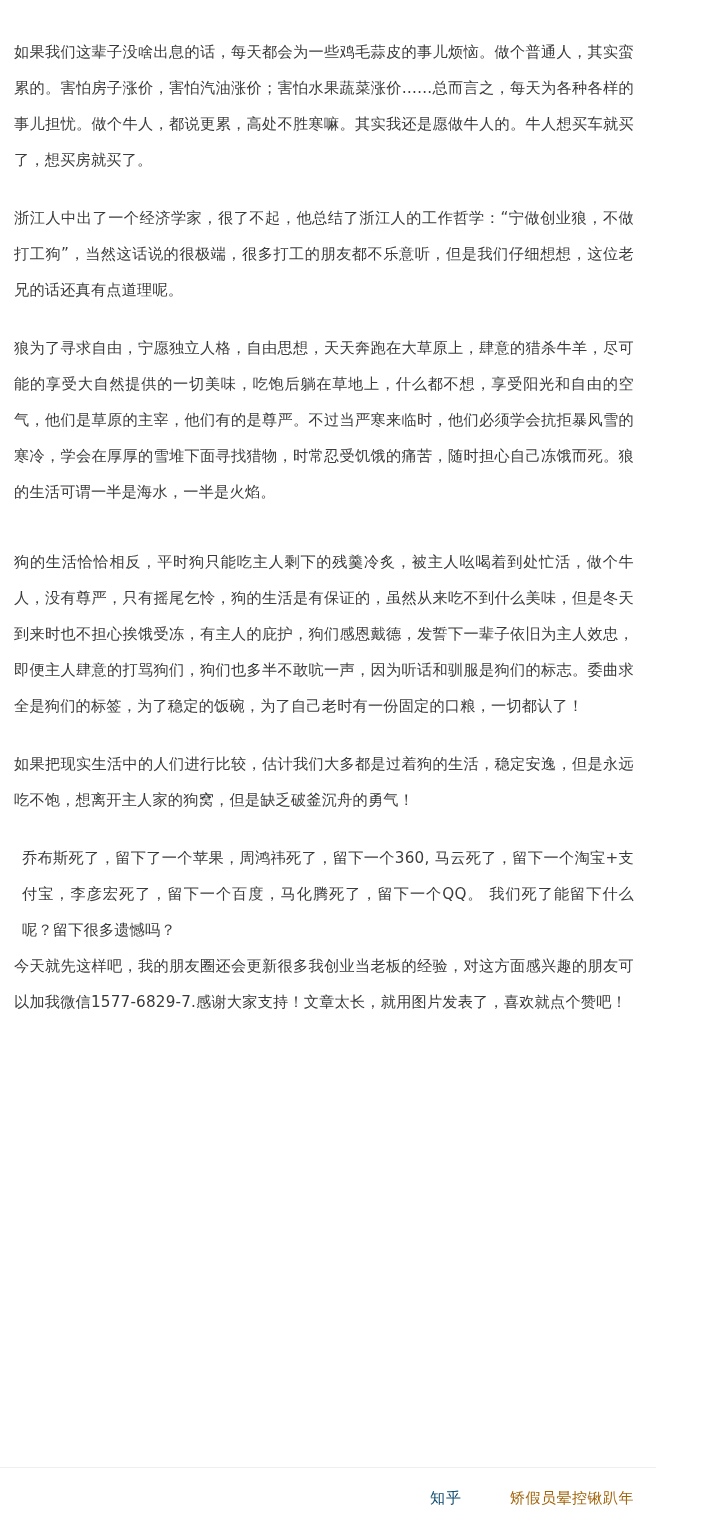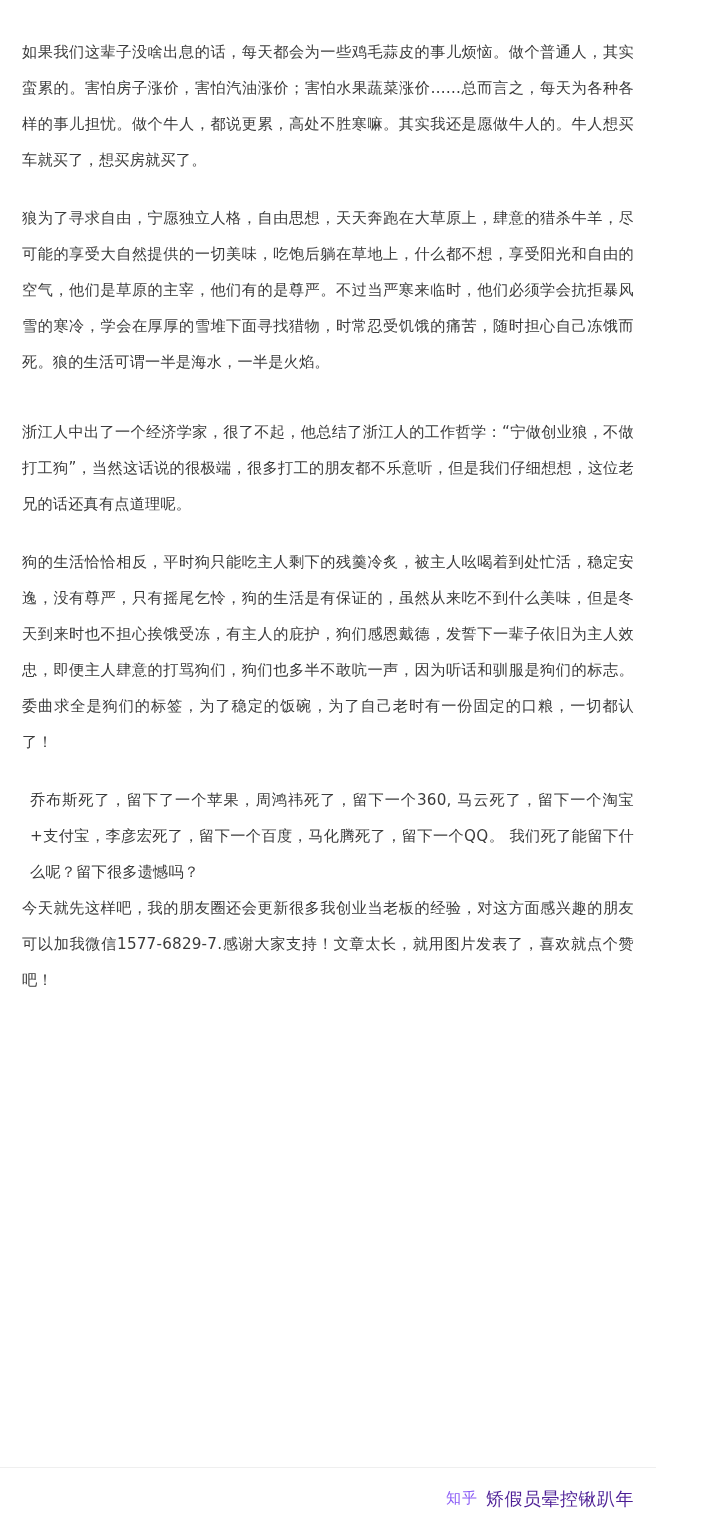--- a/index.html
+++ b/index.html
@@ -10,21 +10,21 @@
     width: 720px;
     background: #ffffff;
     font-family: "DejaVu Sans", "Liberation Sans", sans-serif;
   }
   .page {
     width: 656px;
     min-height: 1529px;
     background: #ffffff;
     position: relative;
     box-sizing: border-box;
-    padding: 34px 22px 0 22px;
+    padding: 34px 22px 0 14px;
   }
   .para {
     color: #3b3b3b;
     font-size: 15.2px;
     line-height: 36px;
     text-align: justify;
     letter-spacing: 0.2px;
     margin: 0 0 22px 0;
     word-break: break-all;
   }
@@ -49,39 +49,41 @@
     box-sizing: border-box;
     background: #ffffff;
   }
   .footer-inner {
     display: flex;
     align-items: center;
     gap: 8px;
   }
   .zhihu-logo {
     font-size: 15px;
-    color: #8b5cf6;
+    color: #0c4a6e;
     font-family: Liberation Serif, serif;
     letter-spacing: 1px;
   }
   .author-name {
-    font-size: 18px;
-    color: #4c1d95;
+    font-size: 15px;
+    color: #a16207;
     letter-spacing: 0.5px;
+    margin-left: 40px;
   }
 </style>
 </head>
 <body>
 
 <div class="page">
   <div>
     <p class="para">如果我们这辈子没啥出息的话，每天都会为一些鸡毛蒜皮的事儿烦恼。做个普通人，其实蛮累的。害怕房子涨价，害怕汽油涨价；害怕水果蔬菜涨价……总而言之，每天为各种各样的事儿担忧。做个牛人，都说更累，高处不胜寒嘛。其实我还是愿做牛人的。牛人想买车就买了，想买房就买了。</p>
+    <p class="para">浙江人中出了一个经济学家，很了不起，他总结了浙江人的工作哲学：“宁做创业狼，不做打工狗”，当然这话说的很极端，很多打工的朋友都不乐意听，但是我们仔细想想，这位老兄的话还真有点道理呢。</p>
     <p class="para gap-lg">狼为了寻求自由，宁愿独立人格，自由思想，天天奔跑在大草原上，肆意的猎杀牛羊，尽可能的享受大自然提供的一切美味，吃饱后躺在草地上，什么都不想，享受阳光和自由的空气，他们是草原的主宰，他们有的是尊严。不过当严寒来临时，他们必须学会抗拒暴风雪的寒冷，学会在厚厚的雪堆下面寻找猎物，时常忍受饥饿的痛苦，随时担心自己冻饿而死。狼的生活可谓一半是海水，一半是火焰。</p>
-    <p class="para">浙江人中出了一个经济学家，很了不起，他总结了浙江人的工作哲学：“宁做创业狼，不做打工狗”，当然这话说的很极端，很多打工的朋友都不乐意听，但是我们仔细想想，这位老兄的话还真有点道理呢。</p>
-    <p class="para">狗的生活恰恰相反，平时狗只能吃主人剩下的残羹冷炙，被主人吆喝着到处忙活，稳定安逸，没有尊严，只有摇尾乞怜，狗的生活是有保证的，虽然从来吃不到什么美味，但是冬天到来时也不担心挨饿受冻，有主人的庇护，狗们感恩戴德，发誓下一辈子依旧为主人效忠，即便主人肆意的打骂狗们，狗们也多半不敢吭一声，因为听话和驯服是狗们的标志。委曲求全是狗们的标签，为了稳定的饭碗，为了自己老时有一份固定的口粮，一切都认了！</p>
+    <p class="para">狗的生活恰恰相反，平时狗只能吃主人剩下的残羹冷炙，被主人吆喝着到处忙活，做个牛人，没有尊严，只有摇尾乞怜，狗的生活是有保证的，虽然从来吃不到什么美味，但是冬天到来时也不担心挨饿受冻，有主人的庇护，狗们感恩戴德，发誓下一辈子依旧为主人效忠，即便主人肆意的打骂狗们，狗们也多半不敢吭一声，因为听话和驯服是狗们的标志。委曲求全是狗们的标签，为了稳定的饭碗，为了自己老时有一份固定的口粮，一切都认了！</p>
+    <p class="para">如果把现实生活中的人们进行比较，估计我们大多都是过着狗的生活，稳定安逸，但是永远吃不饱，想离开主人家的狗窝，但是缺乏破釜沉舟的勇气！</p>
     <p class="para tight">乔布斯死了，留下了一个苹果，周鸿祎死了，留下一个360, 马云死了，留下一个淘宝+支付宝，李彦宏死了，留下一个百度，马化腾死了，留下一个QQ。 我们死了能留下什么呢？留下很多遗憾吗？</p>
     <p class="para">今天就先这样吧，我的朋友圈还会更新很多我创业当老板的经验，对这方面感兴趣的朋友可以加我微信1577-6829-7.感谢大家支持！文章太长，就用图片发表了，喜欢就点个赞吧！</p>
   </div>
 
   <div class="footer">
     <div class="footer-inner">
       <span class="zhihu-logo">知乎</span>
       <span class="author-name">矫假员晕控锹趴年</span>
     </div>
   </div>

